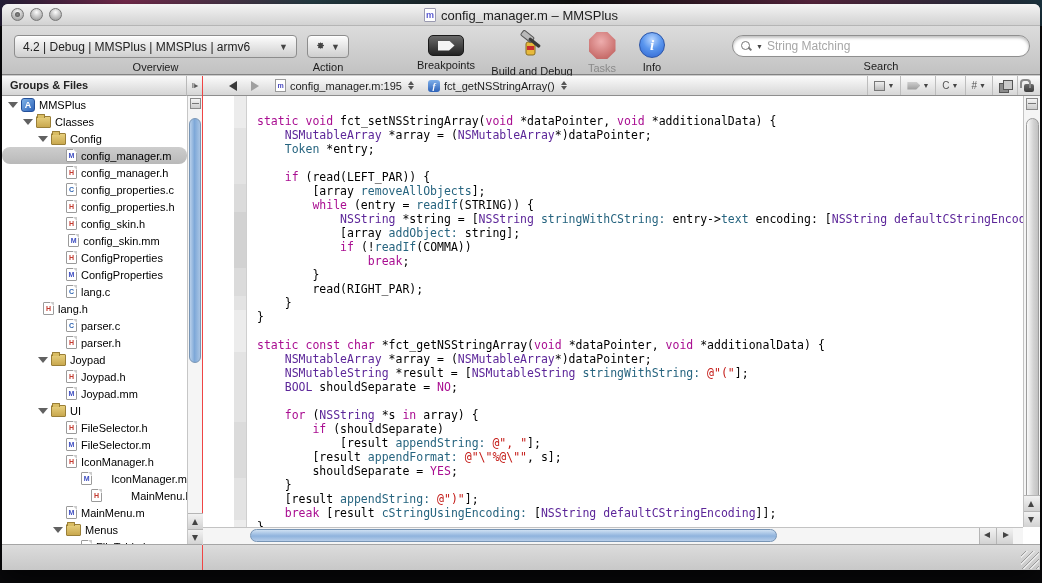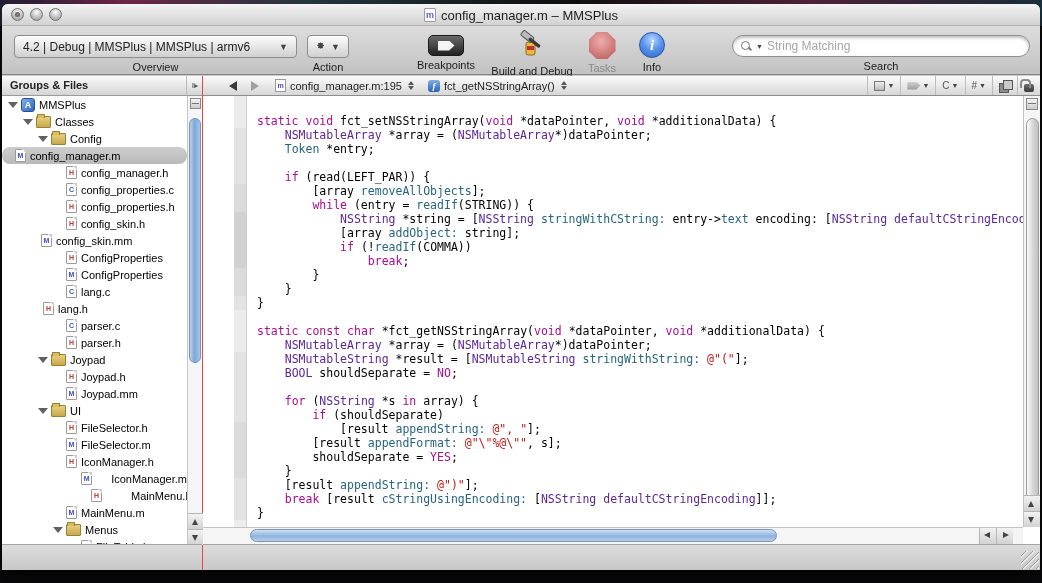--- a/index.html
+++ b/index.html
@@ -234,21 +234,21 @@
             <div class="trow" style="padding-left: 21px;">
               <span class="disc"></span>
               <span class="ticon i-folder"></span>
               <span>Classes</span>
             </div>
             <div class="trow" style="padding-left: 36px;">
               <span class="disc"></span>
               <span class="ticon i-folder"></span>
               <span>Config</span>
             </div>
-            <div class="trow sel" style=" border-radius: 8px;">
+            <div class="trow sel" style="padding-left: 51px; border-radius: 8px;">
               <span class="disc spacer"></span>
               <span class="ticon i-file" style="color: rgb(60, 76, 192);">M</span>
               <span>config_manager.m</span>
             </div>
             <div class="trow" style="padding-left: 51px;">
               <span class="disc spacer"></span>
               <span class="ticon i-file" style="color: rgb(195, 58, 47);">H</span>
               <span>config_manager.h</span>
             </div>
             <div class="trow" style="padding-left: 51px;">
@@ -259,21 +259,21 @@
             <div class="trow" style="padding-left: 51px;">
               <span class="disc spacer"></span>
               <span class="ticon i-file" style="color: rgb(195, 58, 47);">H</span>
               <span>config_properties.h</span>
             </div>
             <div class="trow" style="padding-left: 51px;">
               <span class="disc spacer"></span>
               <span class="ticon i-file" style="color: rgb(195, 58, 47);">H</span>
               <span>config_skin.h</span>
             </div>
-            <div class="trow" style="padding-left: 26px;">
+            <div class="trow" style="padding-left: 26px; justify-content: center;">
               <span class="disc spacer"></span>
               <span class="ticon i-file" style="color: rgb(60, 76, 192);">M</span>
               <span>config_skin.mm</span>
             </div>
             <div class="trow" style="padding-left: 51px;">
               <span class="disc spacer"></span>
               <span class="ticon i-file" style="color: rgb(195, 58, 47);">H</span>
               <span>ConfigProperties</span>
             </div>
             <div class="trow" style="padding-left: 51px;">
@@ -433,20 +433,21 @@
               <div class="code-line"><span>    </span><span class="c-f">Token</span><span> *entry;</span></div>
               <div class="code-line"><span></span></div>
               <div class="code-line"><span>    </span><span class="c-k">if</span><span> (read(LEFT_PAR)) {</span></div>
               <div class="code-line"><span>        [array </span><span class="c-f">removeAllObjects</span><span>];</span></div>
               <div class="code-line"><span>        </span><span class="c-k">while</span><span> (entry = </span><span class="c-f">readIf</span><span>(STRING)) {</span></div>
               <div class="code-line"><span>            </span><span class="c-t">NSString</span><span> *string = [</span><span class="c-t">NSString</span><span> </span><span class="c-f">stringWithCString:</span><span> entry-&gt;</span><span class="c-f">text</span><span> encoding: [</span><span class="c-t">NSString</span><span> </span><span class="c-t">defaultCStringEncoding</span></div>
               <div class="code-line"><span>            [array </span><span class="c-f">addObject:</span><span> string];</span></div>
               <div class="code-line"><span>            </span><span class="c-k">if</span><span> (!</span><span class="c-f">readIf</span><span>(COMMA))</span></div>
               <div class="code-line"><span>                </span><span class="c-k">break</span><span>;</span></div>
               <div class="code-line"><span>        }</span></div>
+              <div class="code-line"><span>        read(RIGHT_PAR);</span></div>
               <div class="code-line"><span>    }</span></div>
               <div class="code-line"><span>}</span></div>
               <div class="code-line"><span></span></div>
               <div class="code-line"><span class="c-k">static</span><span> </span><span class="c-k">const</span><span> </span><span class="c-k">char</span><span> *fct_getNSStringArray(</span><span class="c-k">void</span><span> *dataPointer, </span><span class="c-k">void</span><span> *additionalData) {</span></div>
               <div class="code-line"><span>    </span><span class="c-t">NSMutableArray</span><span> *array = (</span><span class="c-t">NSMutableArray</span><span>*)dataPointer;</span></div>
               <div class="code-line"><span>    </span><span class="c-t">NSMutableString</span><span> *result = [</span><span class="c-t">NSMutableString</span><span> </span><span class="c-f">stringWithString:</span><span> </span><span class="c-s">@"("</span><span>];</span></div>
               <div class="code-line"><span>    </span><span class="c-t">BOOL</span><span> shouldSeparate = </span><span class="c-k">NO</span><span>;</span></div>
               <div class="code-line"><span></span></div>
               <div class="code-line"><span>    </span><span class="c-k">for</span><span> (</span><span class="c-t">NSString</span><span> *s </span><span class="c-k">in</span><span> array) {</span></div>
               <div class="code-line"><span>        </span><span class="c-k">if</span><span> (shouldSeparate)</span></div>

